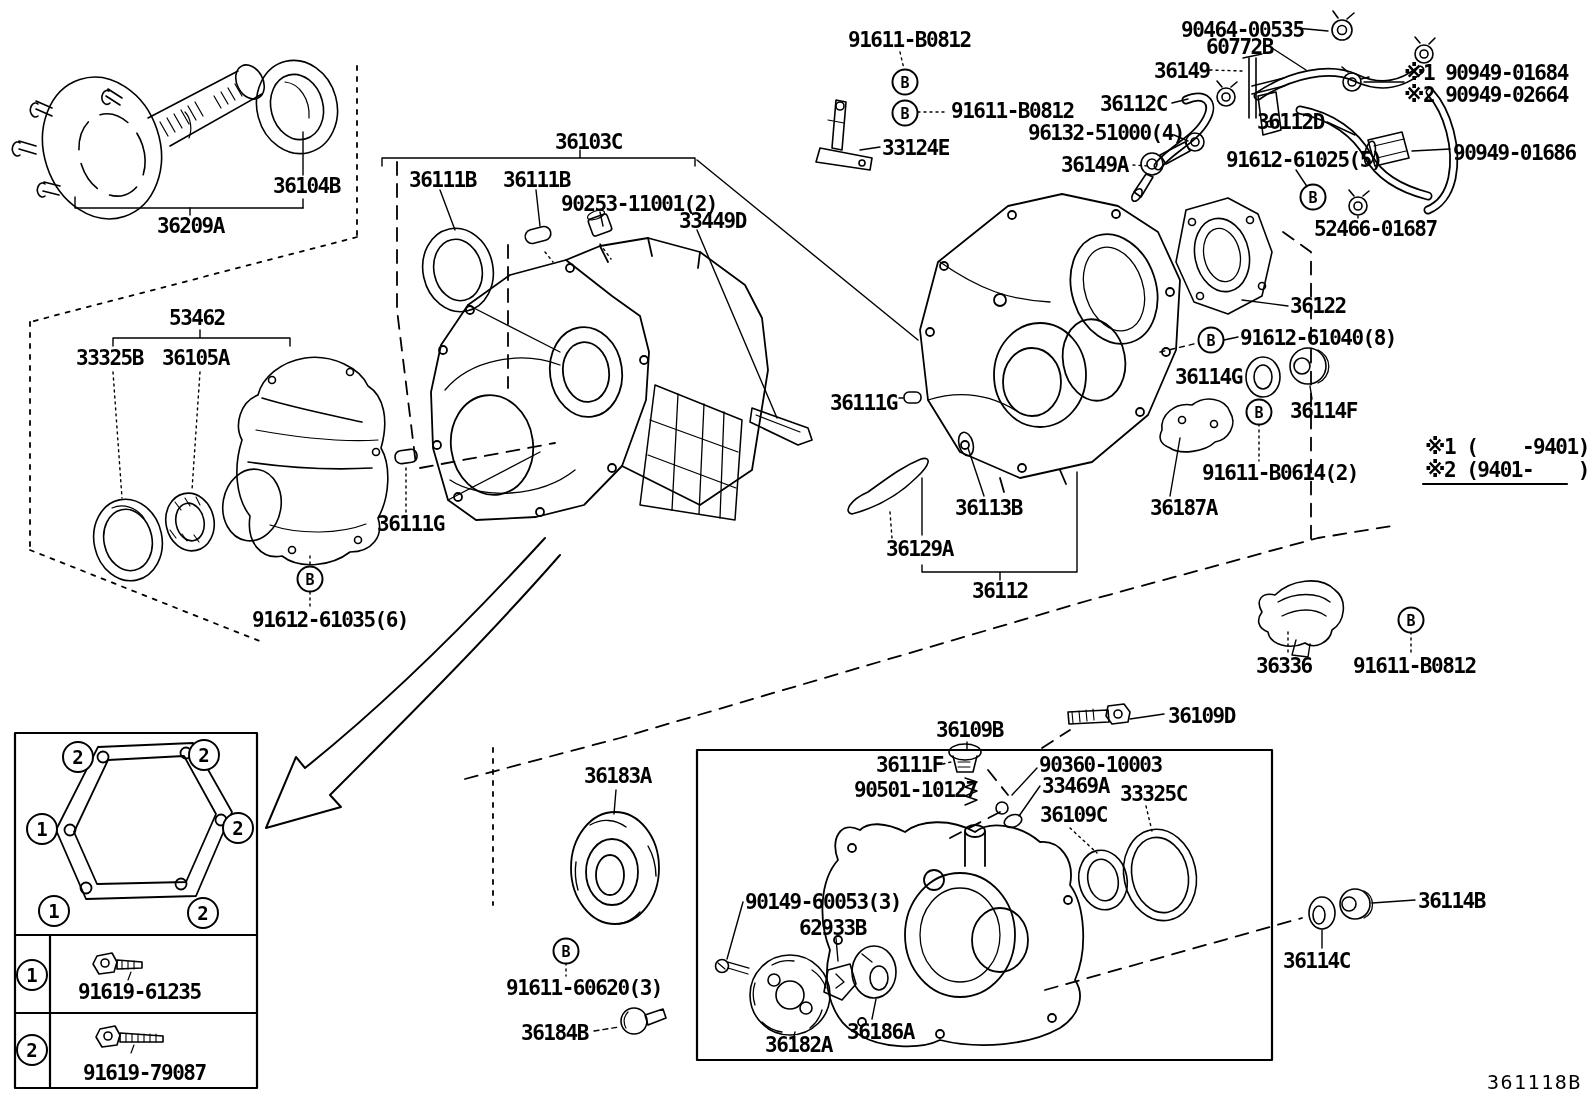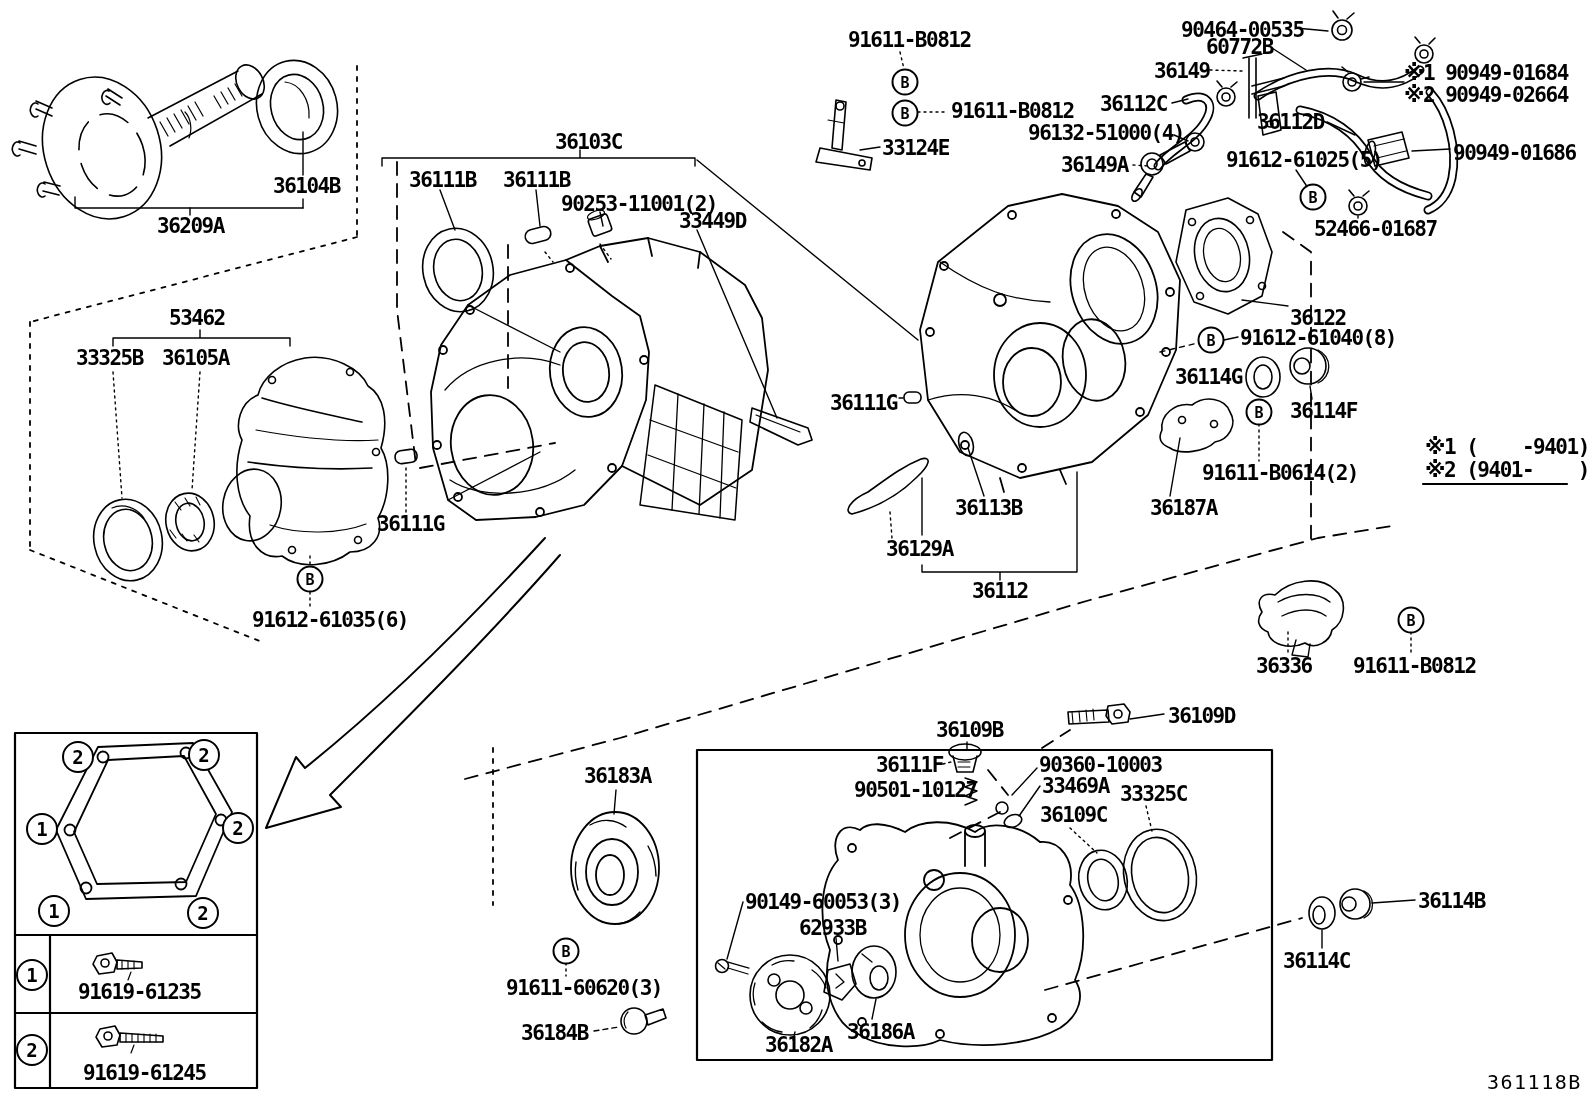--- a/index.html
+++ b/index.html
@@ -491,21 +491,21 @@
   <div class="lbl" style="left:679px;top:211px">33449D</div>
   <div class="lbl" style="left:169px;top:308px">53462</div>
   <div class="lbl" style="left:76px;top:348px">33325B</div>
   <div class="lbl" style="left:162px;top:348px">36105A</div>
   <div class="lbl" style="left:377px;top:514px">36111G</div>
   <div class="lbl" style="left:252px;top:610px">91612-61035(6)</div>
   <div class="lbl" style="left:830px;top:393px">36111G</div>
   <div class="lbl" style="left:955px;top:498px">36113B</div>
   <div class="lbl" style="left:886px;top:539px">36129A</div>
   <div class="lbl" style="left:972px;top:581px">36112</div>
-  <div class="lbl" style="left:1290px;top:308px">36122</div>
+  <div class="lbl" style="left:1290px;top:296px">36122</div>
   <div class="lbl" style="left:1240px;top:328px">91612-61040(8)</div>
   <div class="lbl" style="left:1175px;top:367px">36114G</div>
   <div class="lbl" style="left:1290px;top:401px">36114F</div>
   <div class="lbl" style="left:1202px;top:463px">91611-B0614(2)</div>
   <div class="lbl" style="left:1150px;top:498px">36187A</div>
   <div class="lbl" style="left:1425px;top:437px">※1 (    -9401)</div>
   <div class="lbl" style="left:1425px;top:460px">※2 (9401-    )</div>
   <div class="lbl" style="left:1256px;top:656px">36336</div>
   <div class="lbl" style="left:1353px;top:656px">91611-B0812</div>
   <div class="lbl" style="left:936px;top:720px">36109B</div>
@@ -520,21 +520,21 @@
   <div class="lbl" style="left:799px;top:918px">62933B</div>
   <div class="lbl" style="left:847px;top:1022px">36186A</div>
   <div class="lbl" style="left:765px;top:1035px">36182A</div>
   <div class="lbl" style="left:584px;top:766px">36183A</div>
   <div class="lbl" style="left:506px;top:978px">91611-60620(3)</div>
   <div class="lbl" style="left:521px;top:1023px">36184B</div>
   <div class="lbl" style="left:1418px;top:891px">36114B</div>
   <div class="lbl" style="left:1283px;top:951px">36114C</div>
 
   <div class="lbl" style="left:78px;top:982px">91619-61235</div>
-  <div class="lbl" style="left:83px;top:1063px">91619-61245</div>
+  <div class="lbl" style="left:83px;top:1063px">91619-79087</div>
 
   <div class="cb" style="left:905px;top:82px">B</div>
   <div class="cb" style="left:905px;top:113px">B</div>
   <div class="cb" style="left:1313px;top:197px">B</div>
   <div class="cb" style="left:1211px;top:340px">B</div>
   <div class="cb" style="left:1259px;top:412px">B</div>
   <div class="cb" style="left:310px;top:579px">B</div>
   <div class="cb" style="left:566px;top:951px">B</div>
   <div class="cb" style="left:1411px;top:620px">B</div>
 

